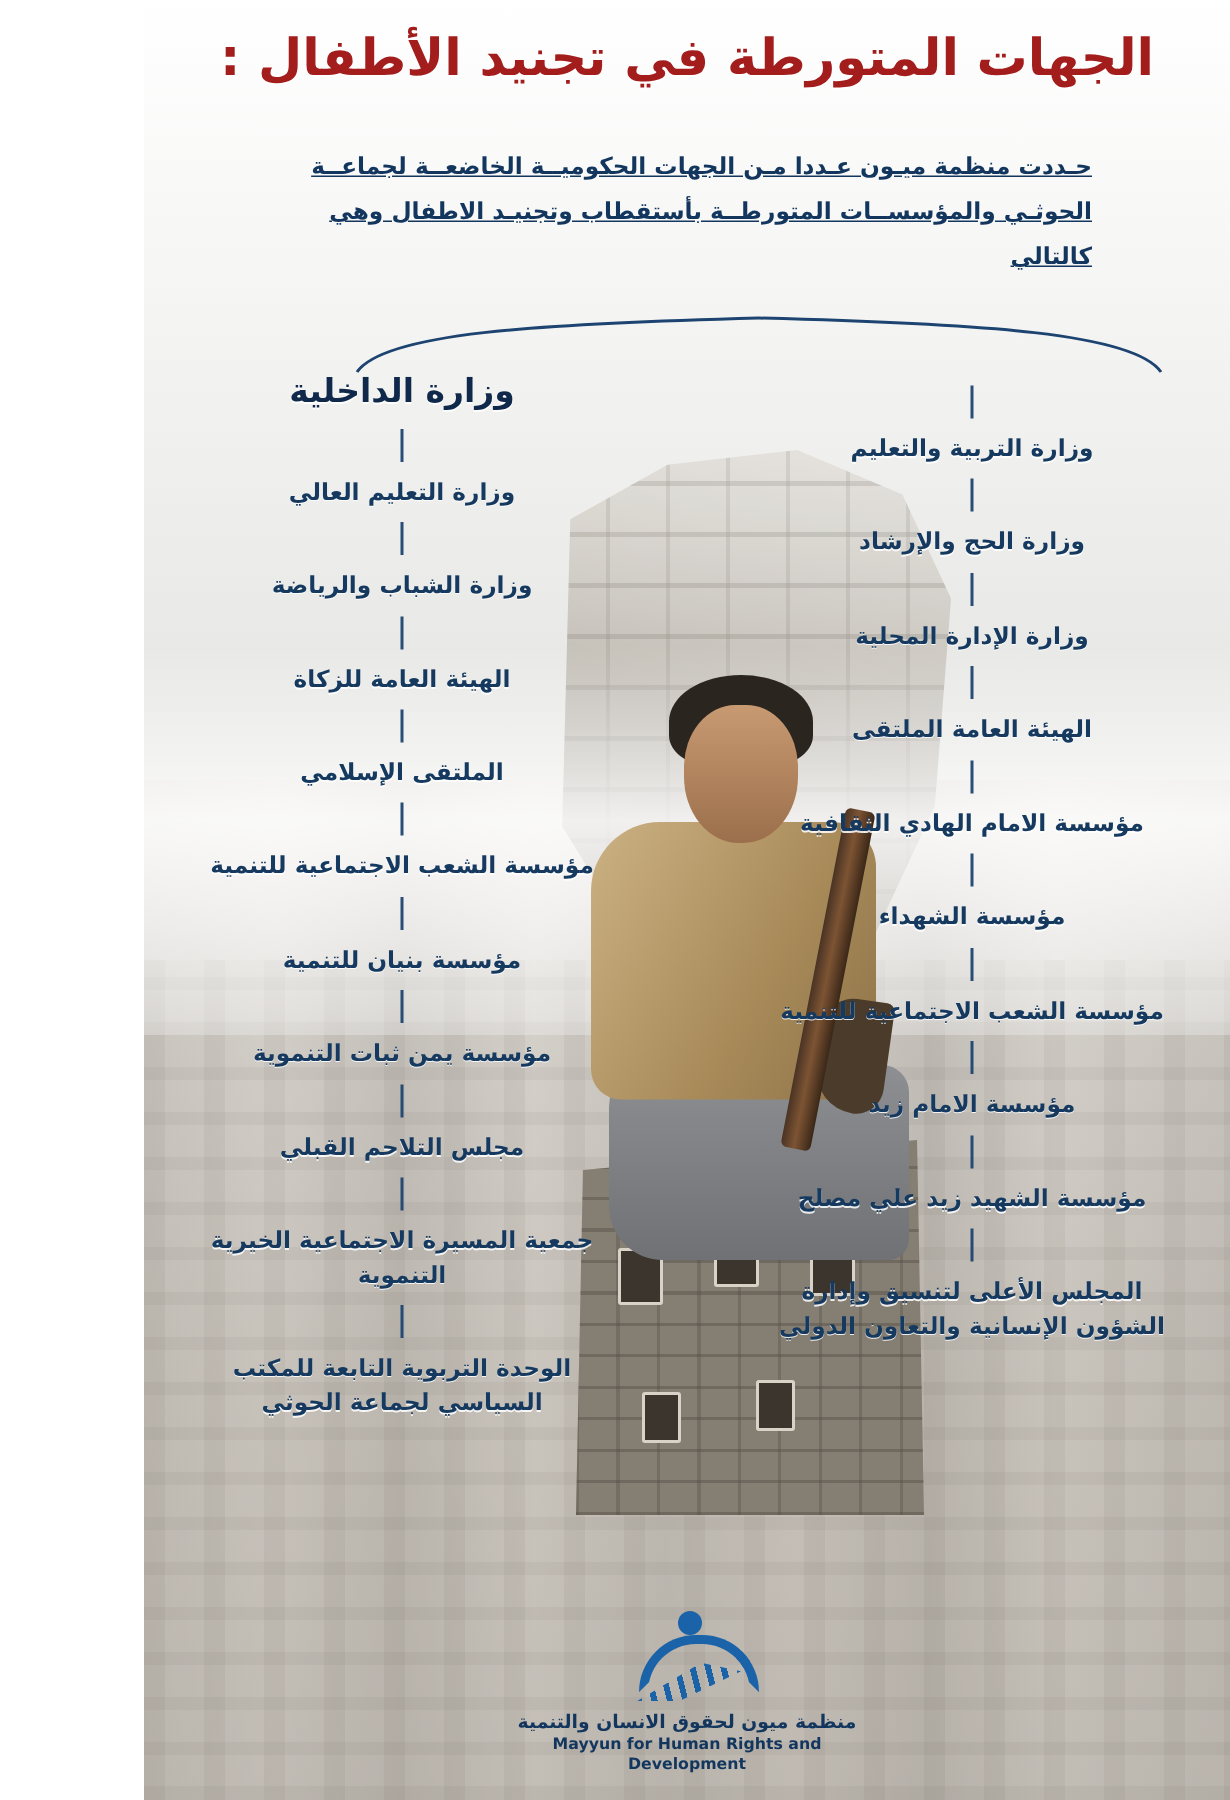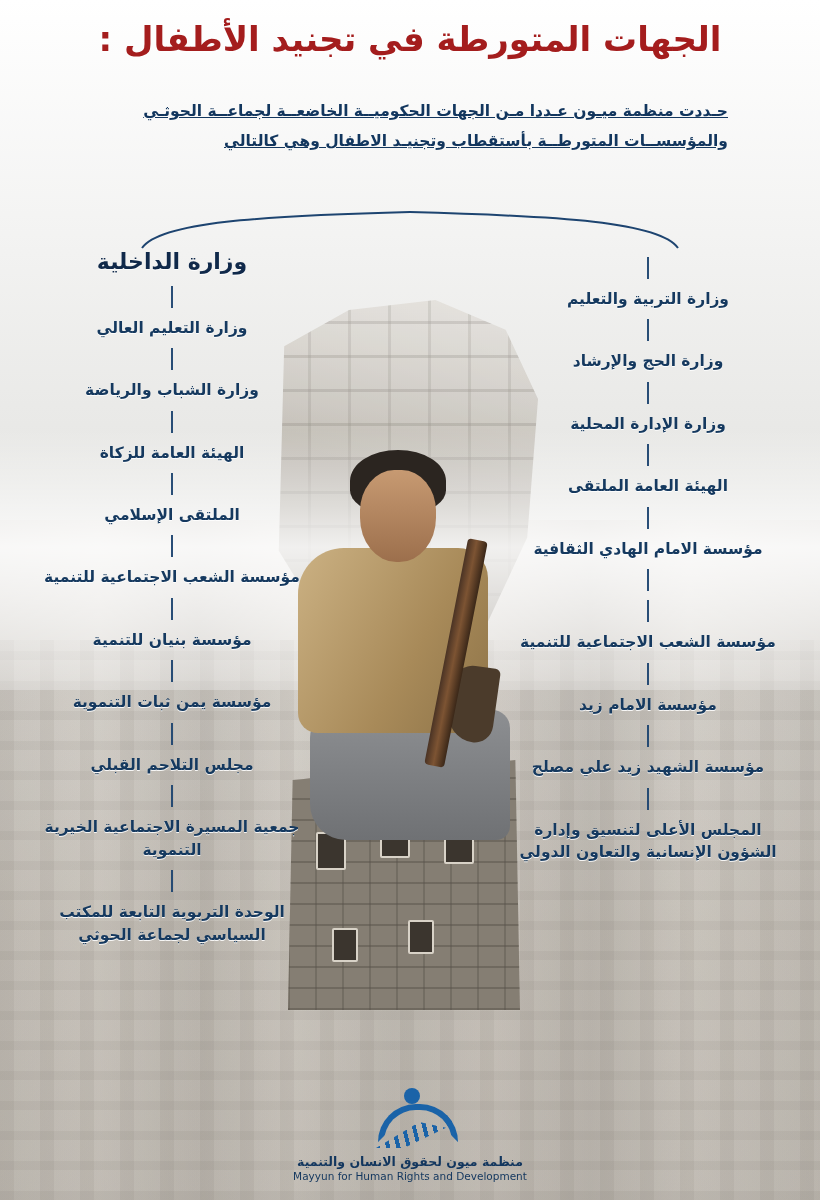--- a/index.html
+++ b/index.html
@@ -5,21 +5,21 @@
   html, body {
     margin: 0;
     padding: 0;
     background: #ffffff;
   }
   body {
     font-family: "DejaVu Sans", "Liberation Sans", sans-serif;
   }
   #poster {
     position: relative;
-    width: 820px;
+    width: 724px;
     height: 1200px;
     overflow: hidden;
     background: #bef264;
   }
 
   
   .bg-sky {
     position: absolute;
     left: 0; top: 0; right: 0;
     height: 560px;
@@ -238,21 +238,21 @@
   }
   .logo-ar {
     color: #12365e;
     font-size: 12.5px;
     font-weight: bold;
     line-height: 1.3;
   }
   .logo-en {
     color: #12365e;
     font-size: 10.5px;
-    font-weight: normal;
+    font-weight: bold;
     direction: ltr;
     line-height: 1.3;
   }
 </style>
 </head>
 <body>
 
 <div id="poster">
 
   <div class="bg-sky"></div>
@@ -290,20 +290,21 @@
     <div class="node">وزارة التربية والتعليم</div>
     <div class="tick"></div>
     <div class="node">وزارة الحج والإرشاد</div>
     <div class="tick"></div>
     <div class="node">وزارة الإدارة المحلية</div>
     <div class="tick"></div>
     <div class="node">الهيئة العامة الملتقى</div>
     <div class="tick"></div>
     <div class="node">مؤسسة الامام الهادي الثقافية</div>
     <div class="tick"></div>
+    <div class="node">مؤسسة الشهداء</div>
     <div class="tick"></div>
     <div class="node">مؤسسة الشعب الاجتماعية للتنمية</div>
     <div class="tick"></div>
     <div class="node">مؤسسة الامام زيد</div>
     <div class="tick"></div>
     <div class="node">مؤسسة الشهيد زيد علي مصلح</div>
     <div class="tick"></div>
     <div class="node">المجلس الأعلى لتنسيق وإدارة الشؤون الإنسانية والتعاون الدولي</div>
   </div>
 

